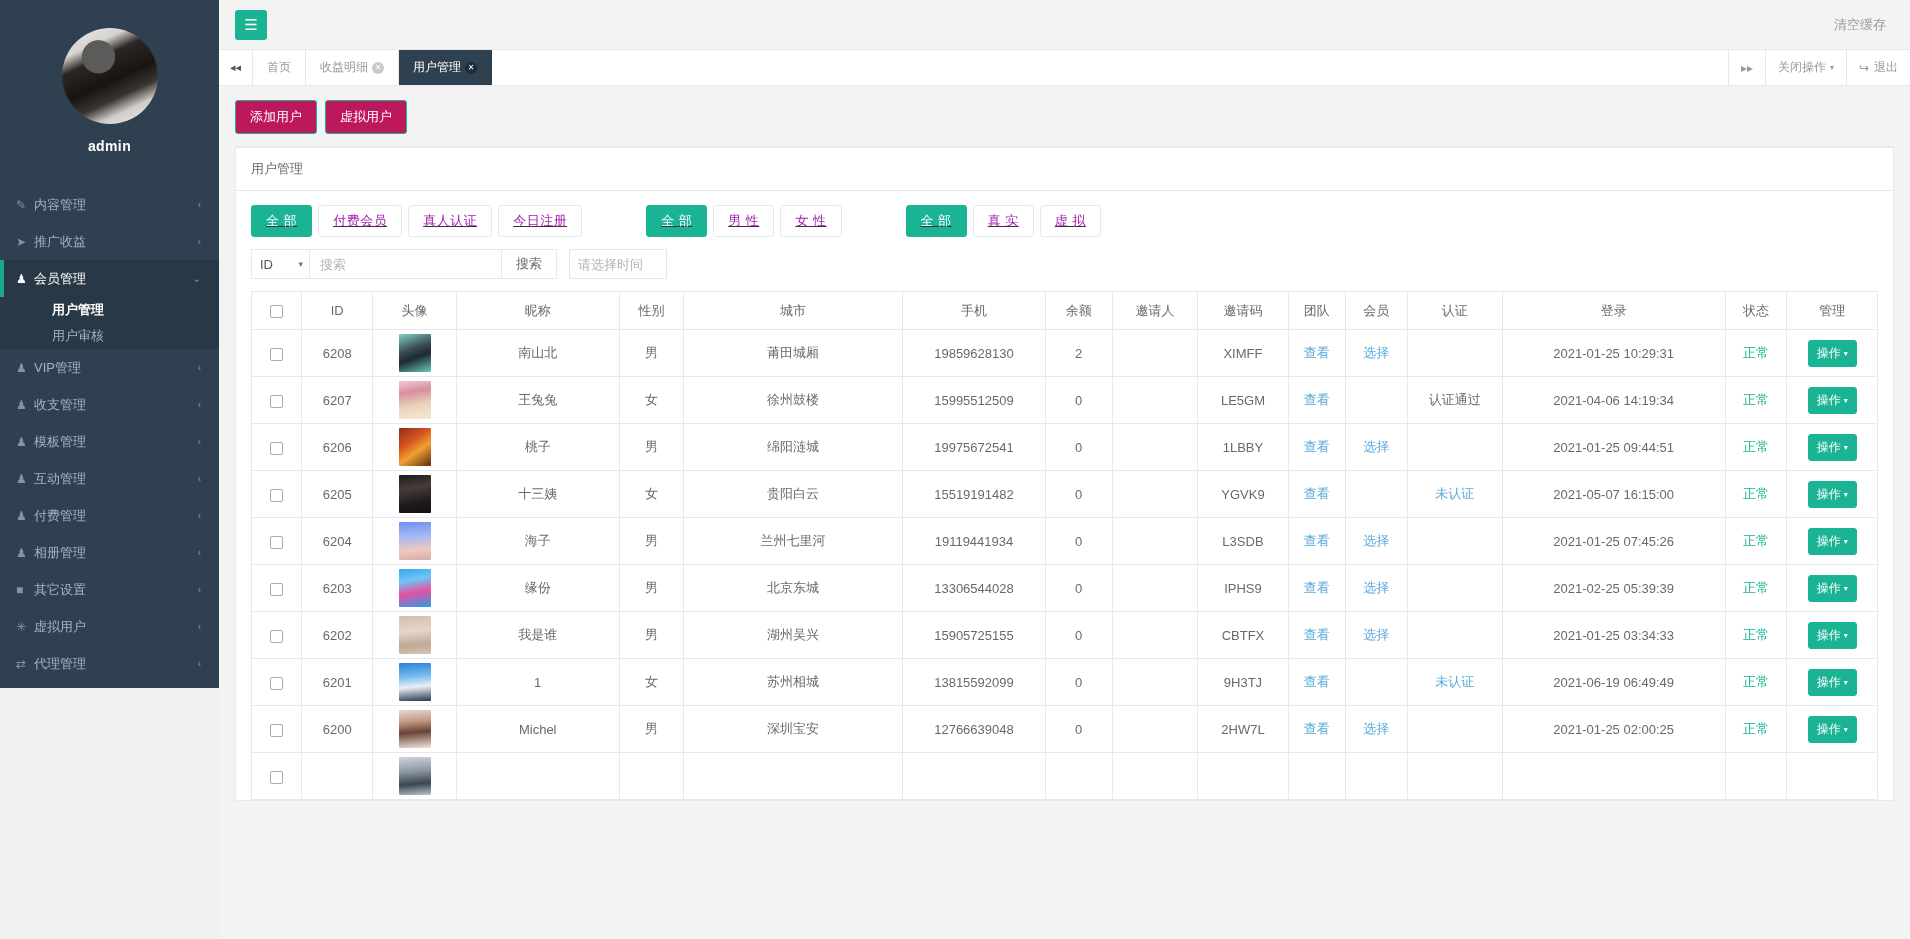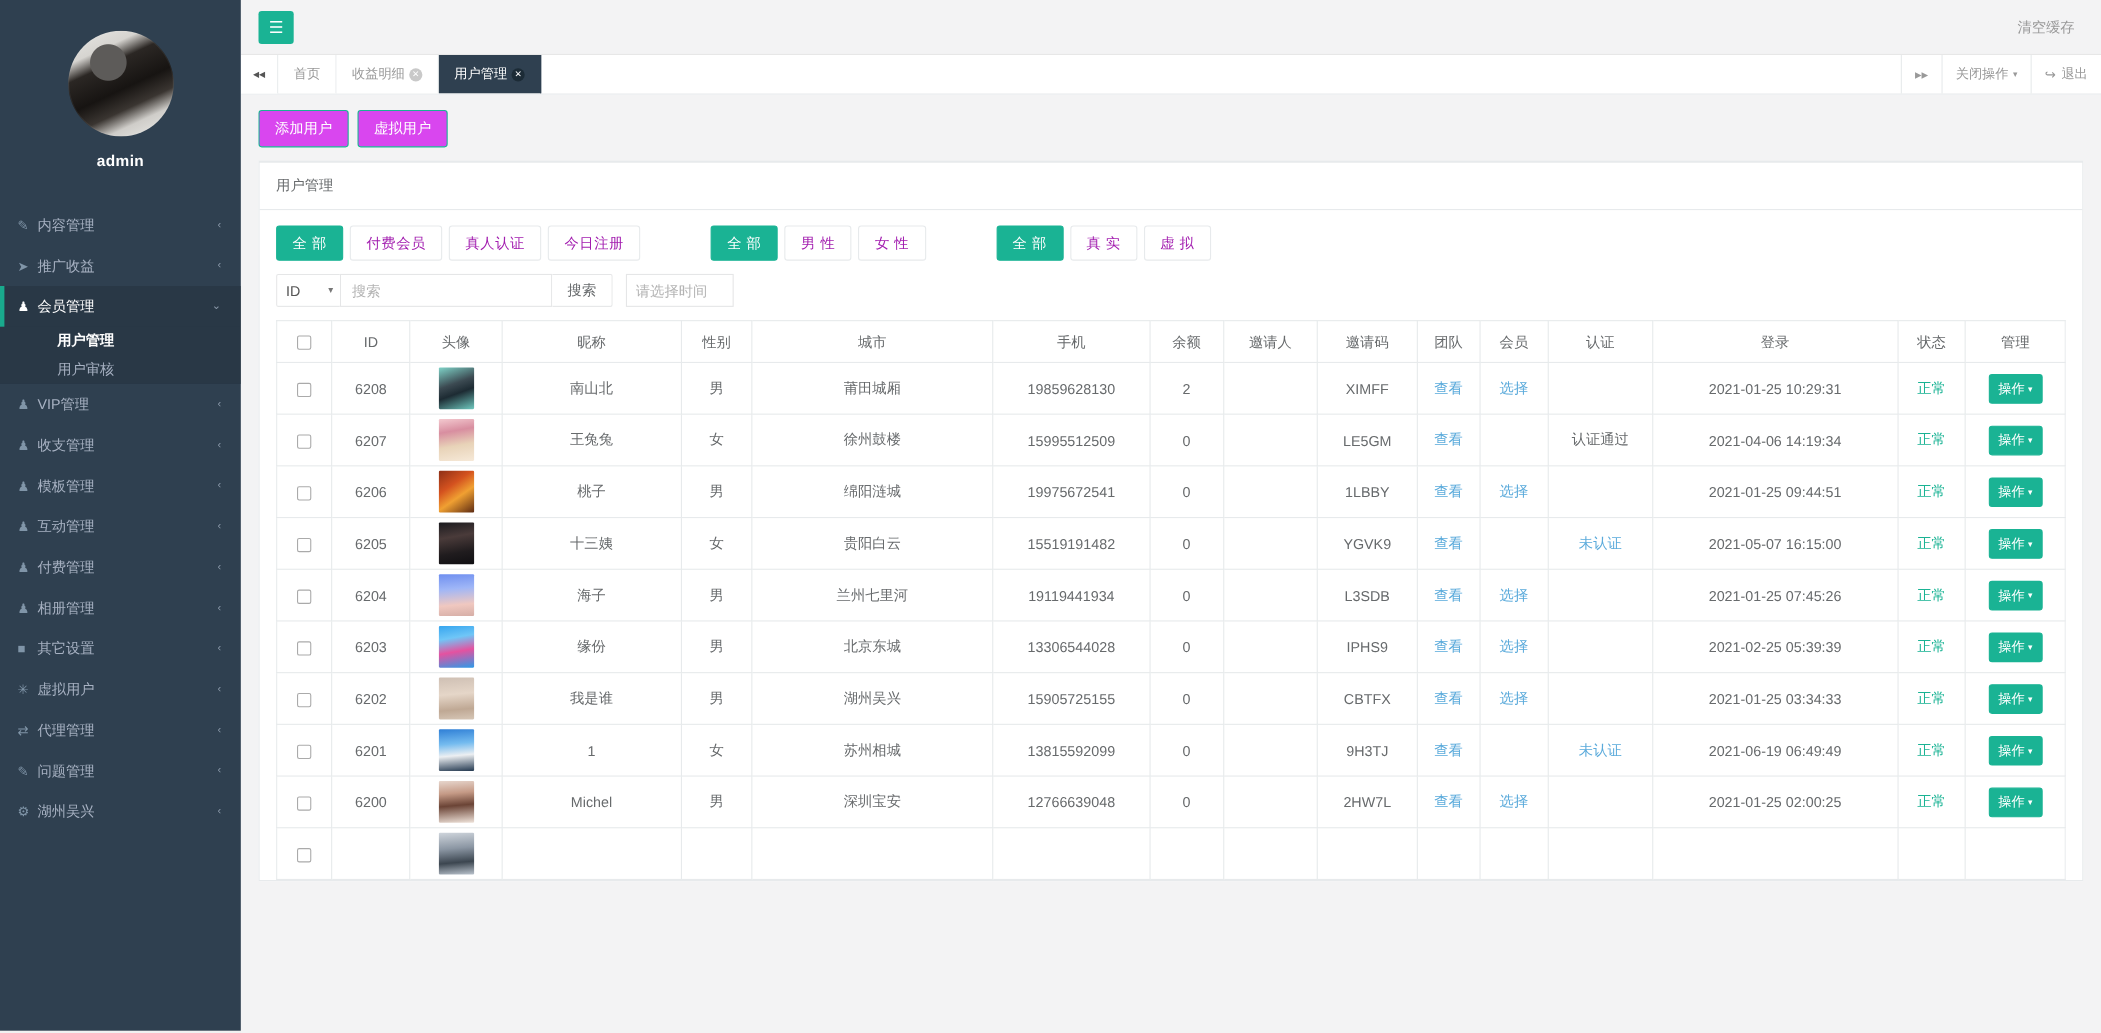--- a/index.html
+++ b/index.html
@@ -12,21 +12,21 @@
     font-size: 13px;
     background: #f1f1f1;
     color: #333;
   }
   #app { display: flex; width: 1910px; height: 939px; }
 
   
   .sidebar {
     width: 219px; min-width: 219px;
     background: #2f4050;
-    height: 937px;
+    height: 688px;
     overflow: hidden;
     position: relative;
   }
   .profile { padding: 28px 0 14px; text-align: center; }
   .avatar-big {
     width: 96px; height: 96px; border-radius: 50%;
     margin: 0 auto;
     background:
       radial-gradient(circle at 38% 30%, #5d5b59 0 18%, rgba(0,0,0,0) 19%),
       linear-gradient(155deg,#e9e9e6 0%,#d6d4d0 22%,#2b2724 34%,#171412 54%,#3a3531 68%,#cfcdc9 80%,#efefec 100%);
@@ -114,32 +114,32 @@
   .tr-cell {
     display: flex; align-items: center; padding: 0 12px;
     font-size: 12px; color: #999; border-left: 1px solid #e7eaec; cursor: pointer;
     white-space: nowrap;
   }
 
   
   .content { padding: 14px 16px 0 16px; height: calc(939px - 50px - 36px); overflow: hidden; }
   .action-row { display: flex; gap: 8px; margin-bottom: 12px; }
   .btn-primary {
-    background: #d946ef; border: 1px solid #1ab394; color: #fff;
+    background: #be185d; border: 1px solid #1ab394; color: #fff;
     padding: 7px 14px; font-size: 13px; border-radius: 3px; cursor: pointer;
   }
 
   .panel { background: #fff; border: 1px solid #e7eaec; border-top: 2px solid #e7eaec; }
   .panel-head {
     padding: 12px 15px; font-size: 13px; color: #676a6c;
     border-bottom: 1px solid #e7eaec;
   }
   .panel-body { padding: 14px 15px 0 15px; }
 
-  .filter-row { display: flex; align-items: center; margin-bottom: 12px; }
+  .filter-row { display: flex; align-items: center; margin-bottom: 12px; text-decoration: underline; }
   .btn-group { display: flex; margin-right: 64px; }
   .fbtn {
     border: 1px solid #e7eaec; background: #fff; color: #a21caf;
     padding: 6px 14px; font-size: 13px; cursor: pointer;
     margin-right: 6px; border-radius: 3px; letter-spacing: .5px;
   }
   .fbtn.on { background: #1ab394; border-color: #1ab394; color: #fff; }
   .fbtn:last-child { margin-right: 0; }
 
   .search-row { display: flex; align-items: center; margin-bottom: 12px; }

